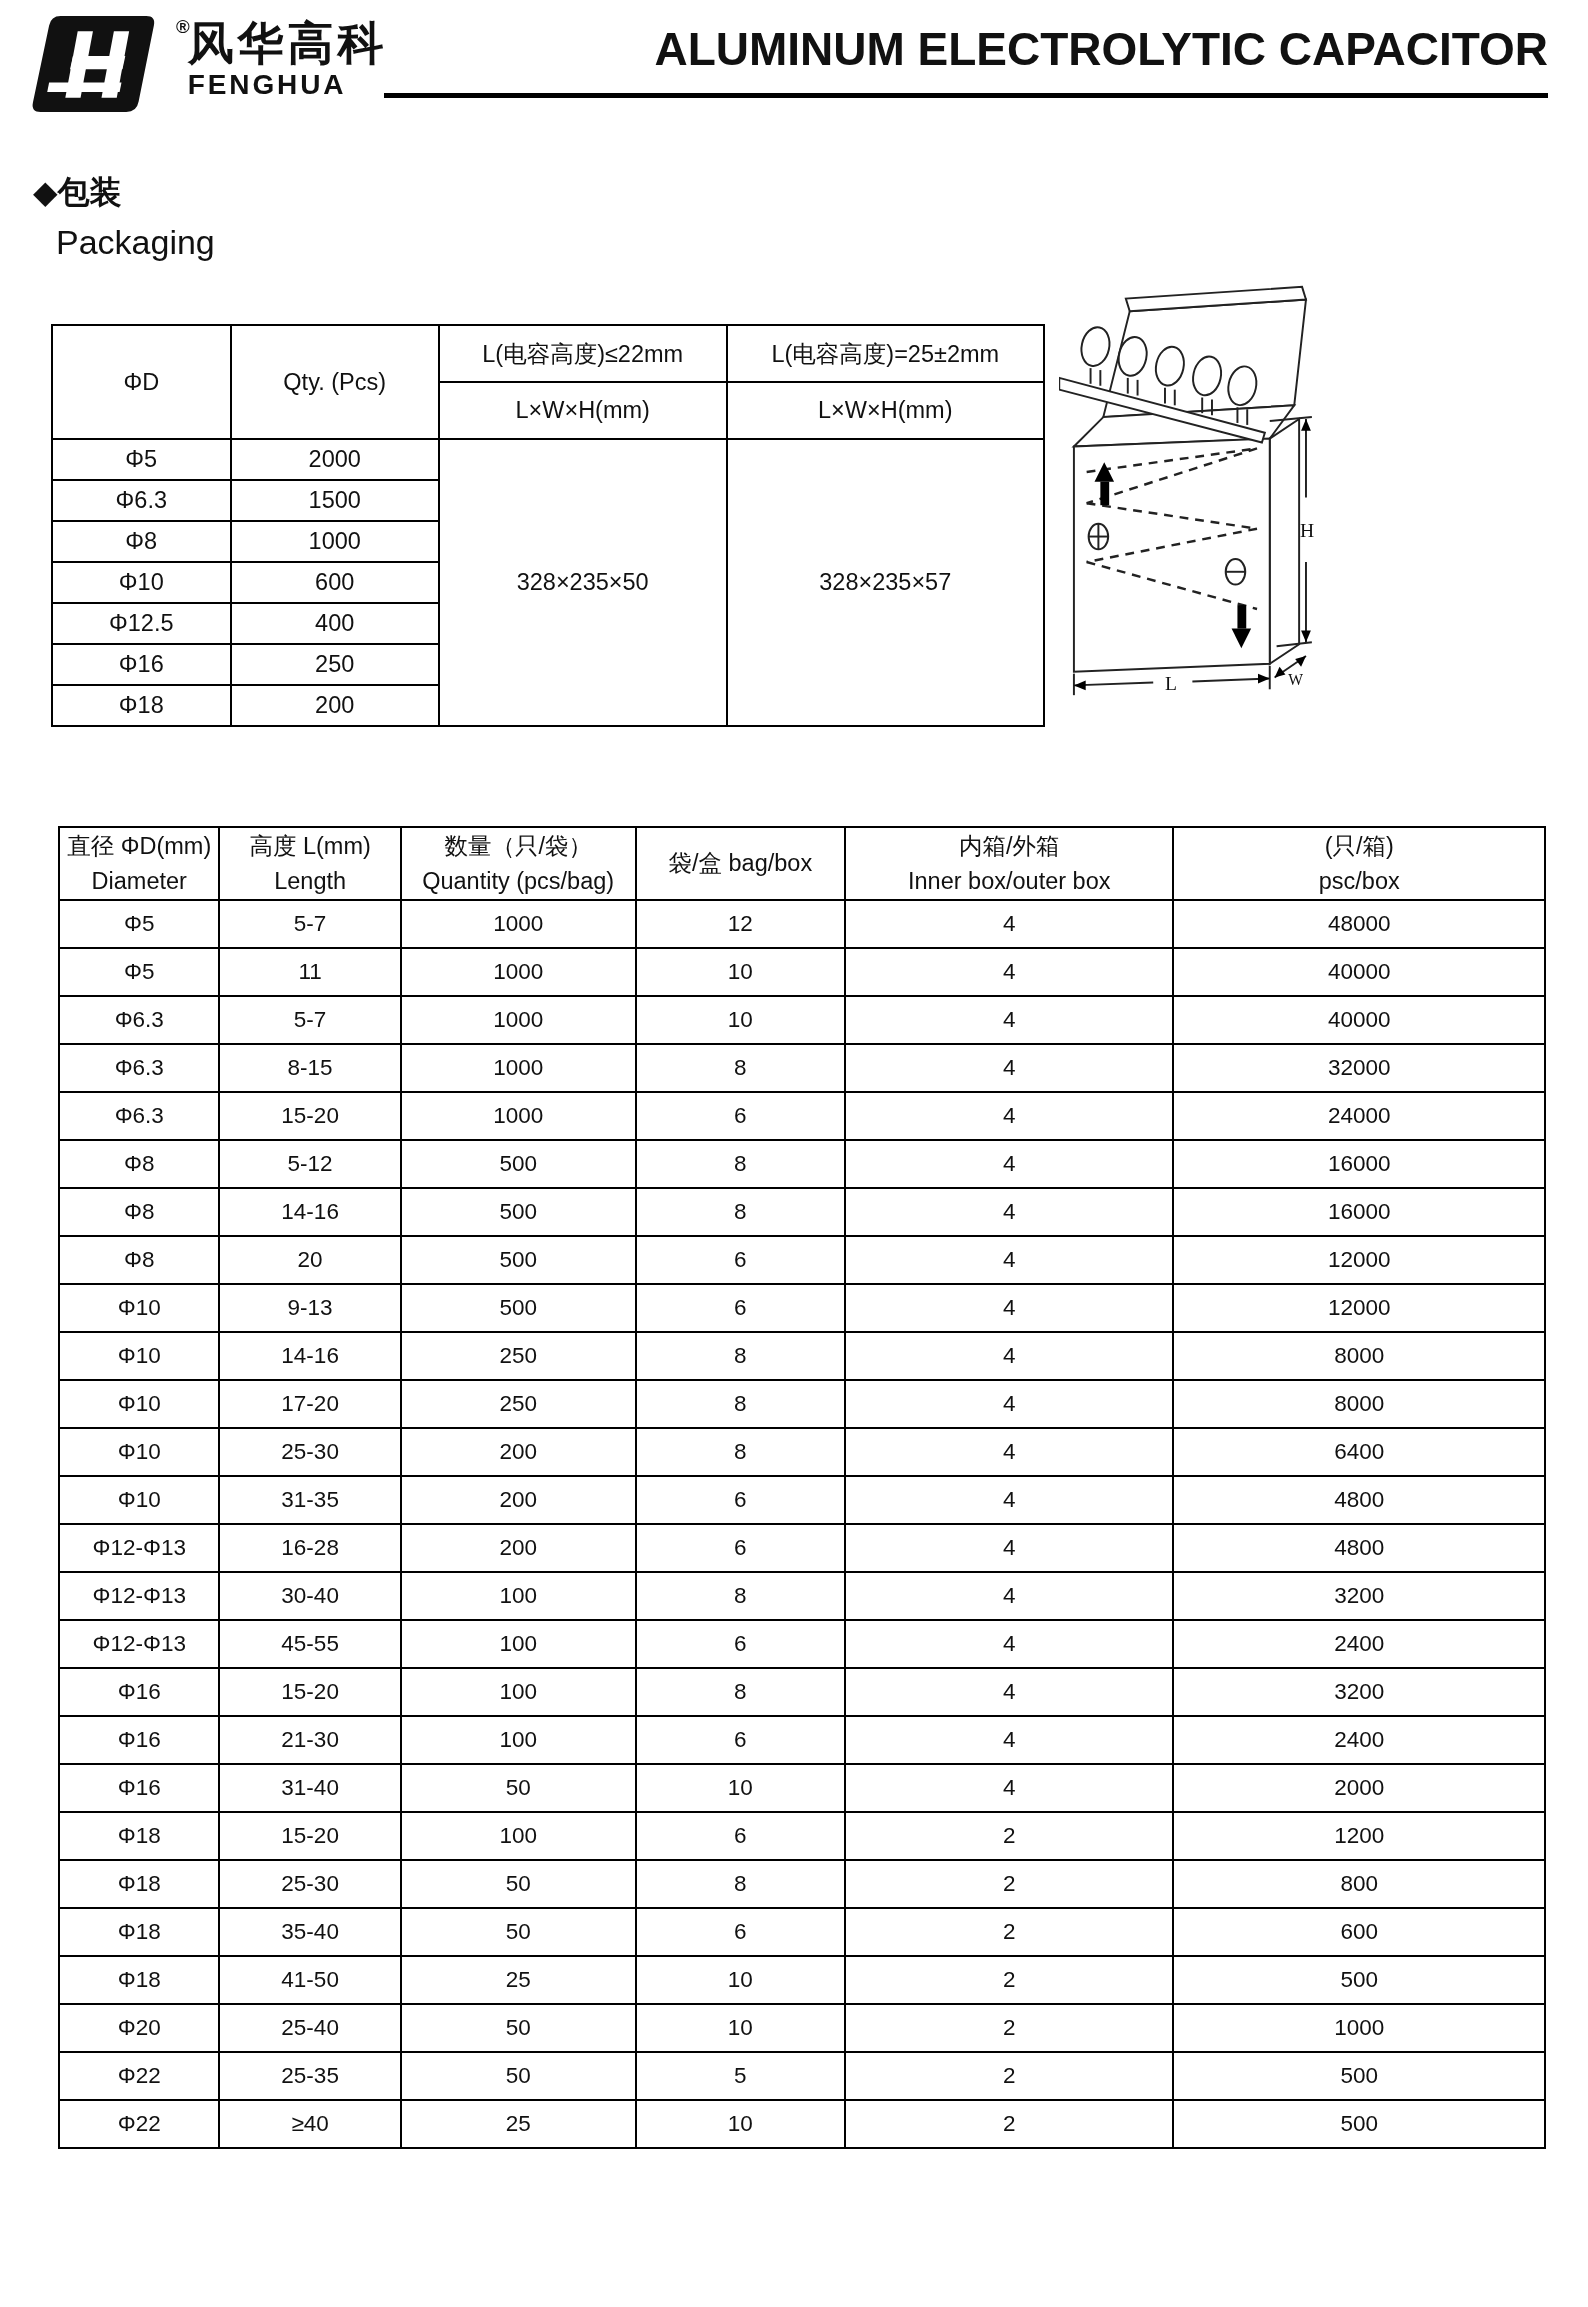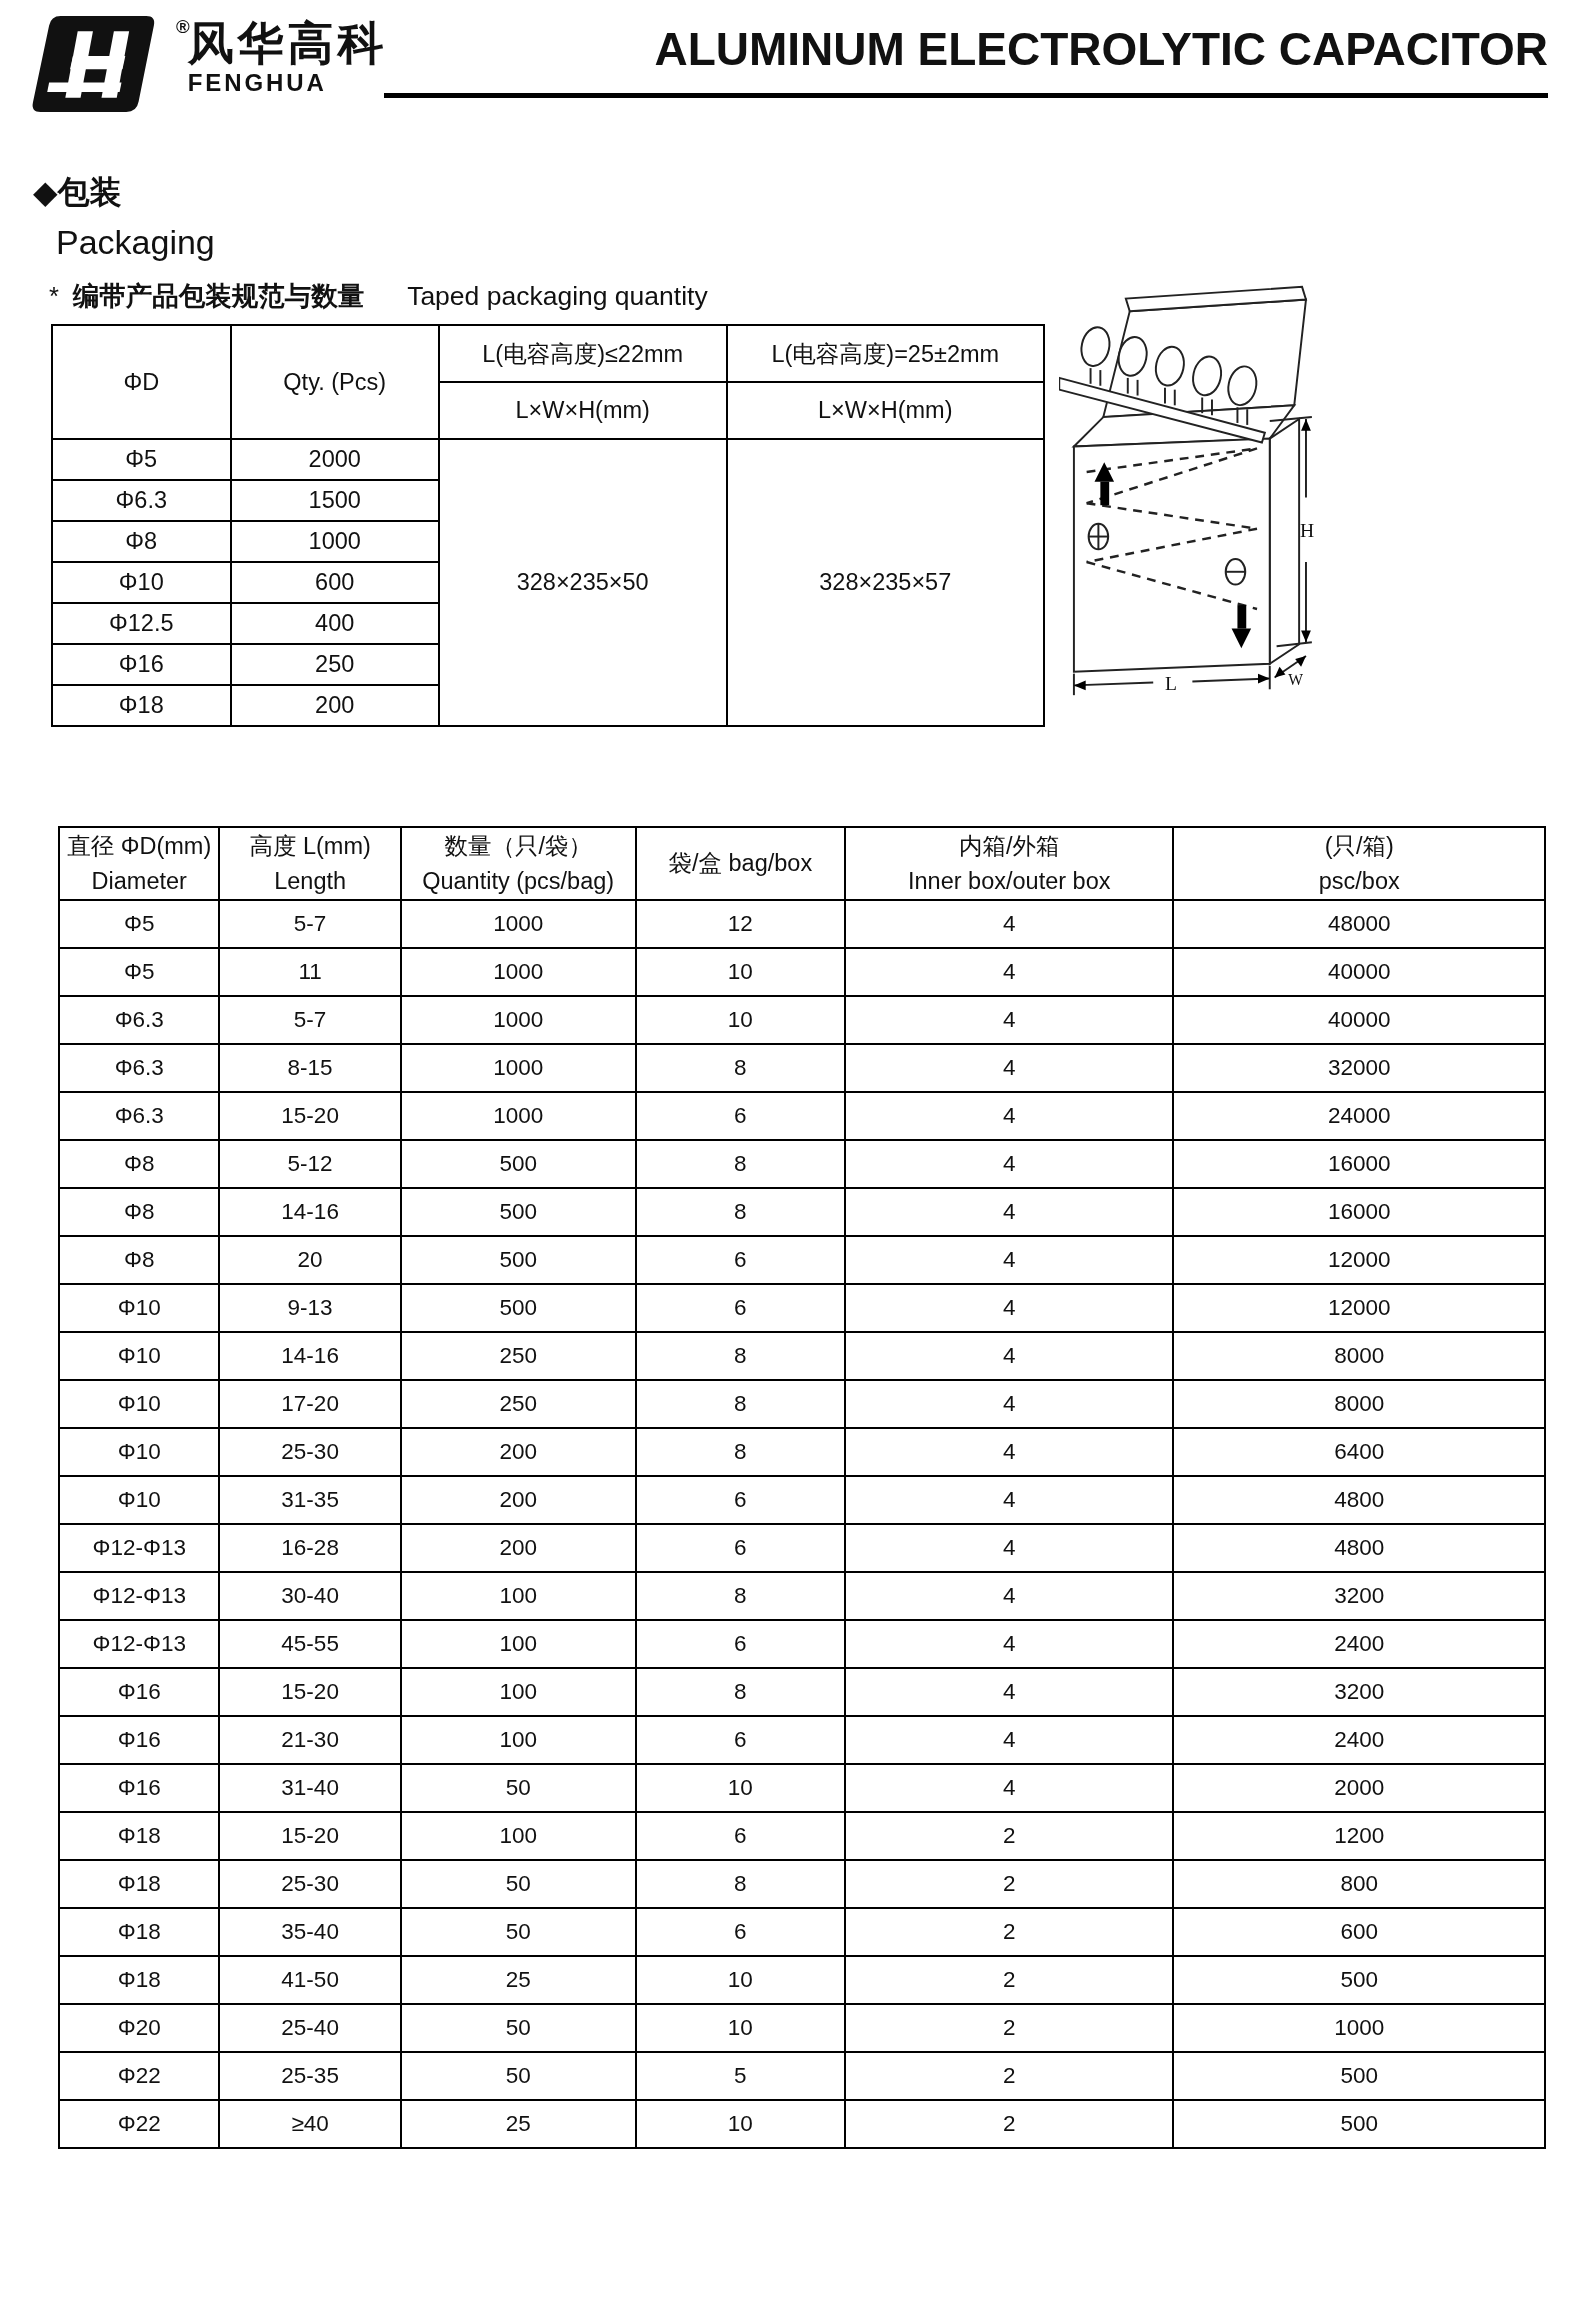--- a/index.html
+++ b/index.html
@@ -8,21 +8,21 @@
     position:relative; width:1589px; height:2307px; background:#fff;
     font-family:"Liberation Sans","DejaVu Sans",sans-serif; color:#111; overflow:hidden;
   }
 
   
   .logo-wrap { position:absolute; left:29px; top:13.7px; display:flex; align-items:flex-start; }
   .logo-icon { width:145px; height:100px; display:block; }
   .logo-reg { position:absolute; left:147px; top:2px; font-size:18.6px; font-weight:bold; }
   .brand { margin-left:13.7px; padding-top:5.9px; line-height:1; }
   .brand-cn { font-size:46px; font-weight:bold; letter-spacing:3.9px; white-space:nowrap; }
-  .brand-en { font-size:24px; font-weight:600; letter-spacing:2.9px; margin-top:5.9px; }
+  .brand-en { font-size:28px; font-weight:600; letter-spacing:2.9px; margin-top:5.9px; }
   .page-title { position:absolute; top:21.6px; right:41px; font-size:46px; font-weight:bold; white-space:nowrap; }
   .header-rule { position:absolute; top:93px; left:384px; width:1164px; height:4.9px; background:#000; }
 
   
   .sec-cn { position:absolute; left:33px; top:171px; font-size:32px; font-weight:bold; }
   .sec-en { position:absolute; left:56px; top:223px; font-size:34px; }
   .caption { position:absolute; font-size:26.5px; white-space:nowrap; }
   .caption .star { font-size:25.5px; }
   .caption .cn { font-weight:600; margin-left:13.7px; }
   .caption .en { margin-left:43px; font-weight:400; }
@@ -62,23 +62,20 @@
       <div class="brand-cn">风华高科</div>
       <div class="brand-en">FENGHUA</div>
     </div>
   </div>
   <div class="page-title">ALUMINUM ELECTROLYTIC CAPACITOR</div>
   <div class="header-rule"></div>
 
   <div class="sec-cn">◆包装</div>
   <div class="sec-en">Packaging</div>
 
-  <div class="caption cap-taped">
-    <span class="star">*</span><span class="cn">编带产品包装规范与数量</span><span class="en">Taped packaging quantity</span>
-  </div>
 
   <table class="t1">
     <colgroup>
         <col style="width:18%">
         <col style="width:21%">
         <col style="width:29%">
         <col style="width:32%">
       </colgroup>
     <thead>
       <tr>

